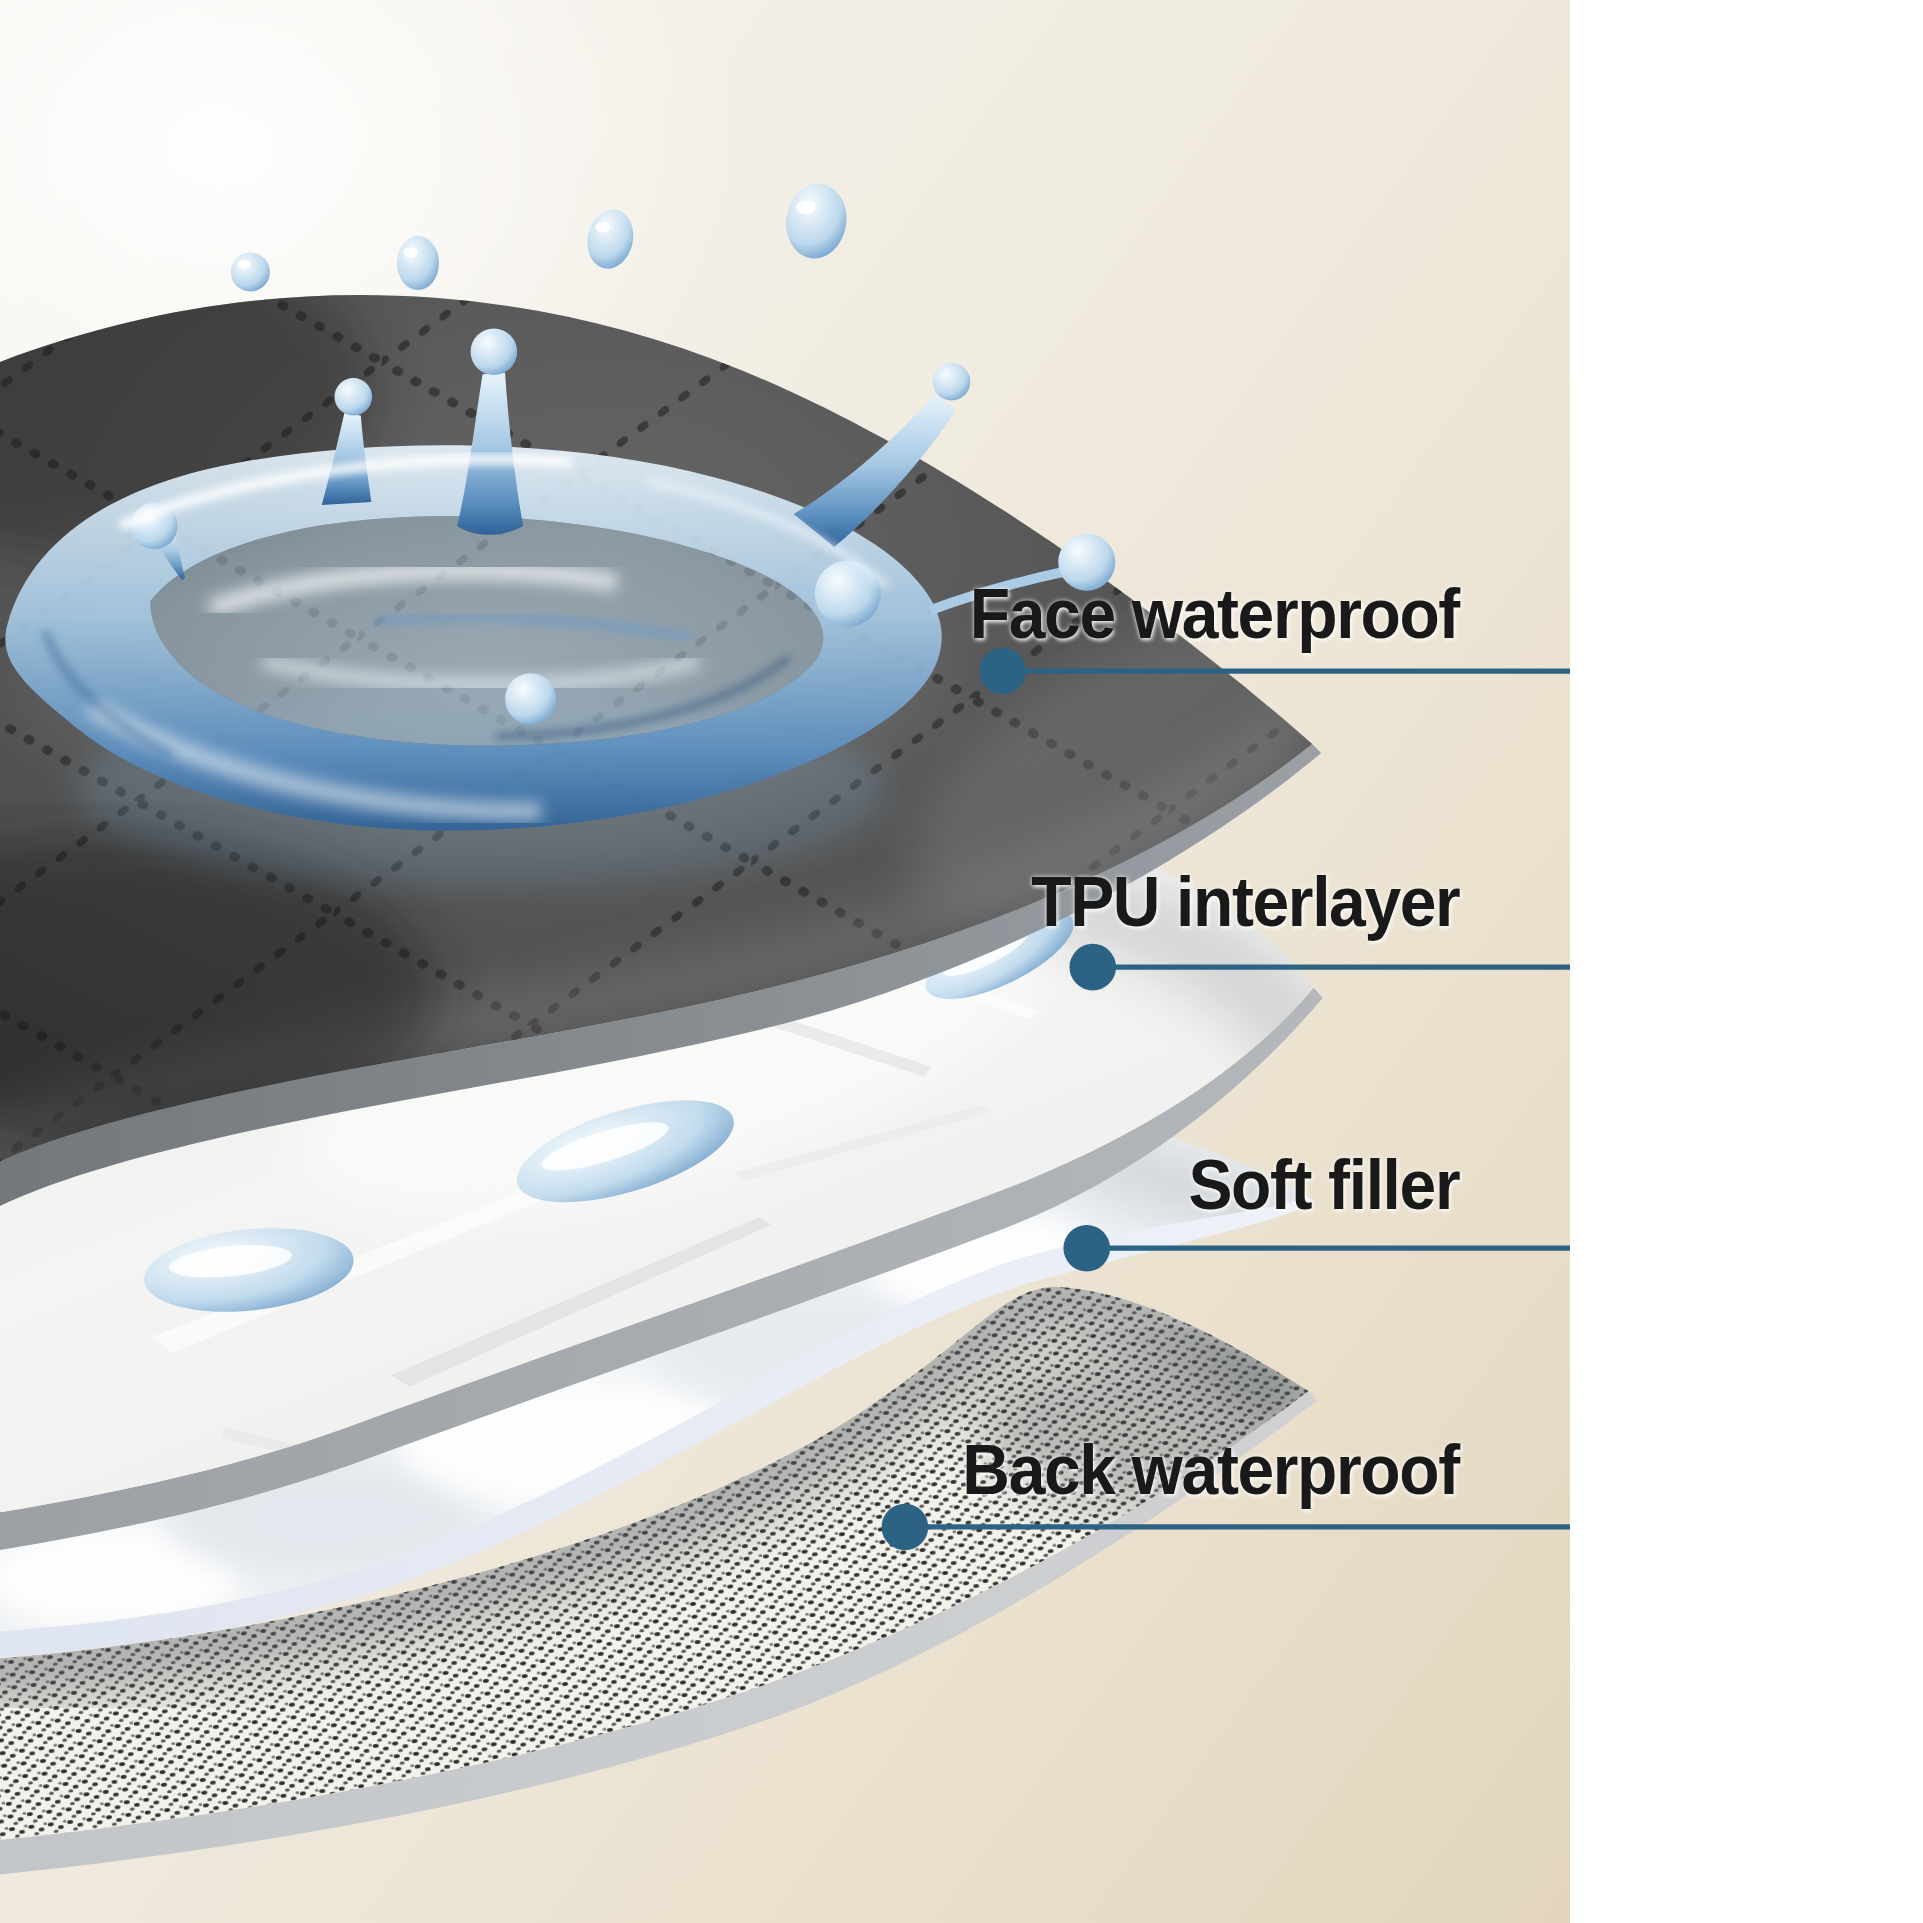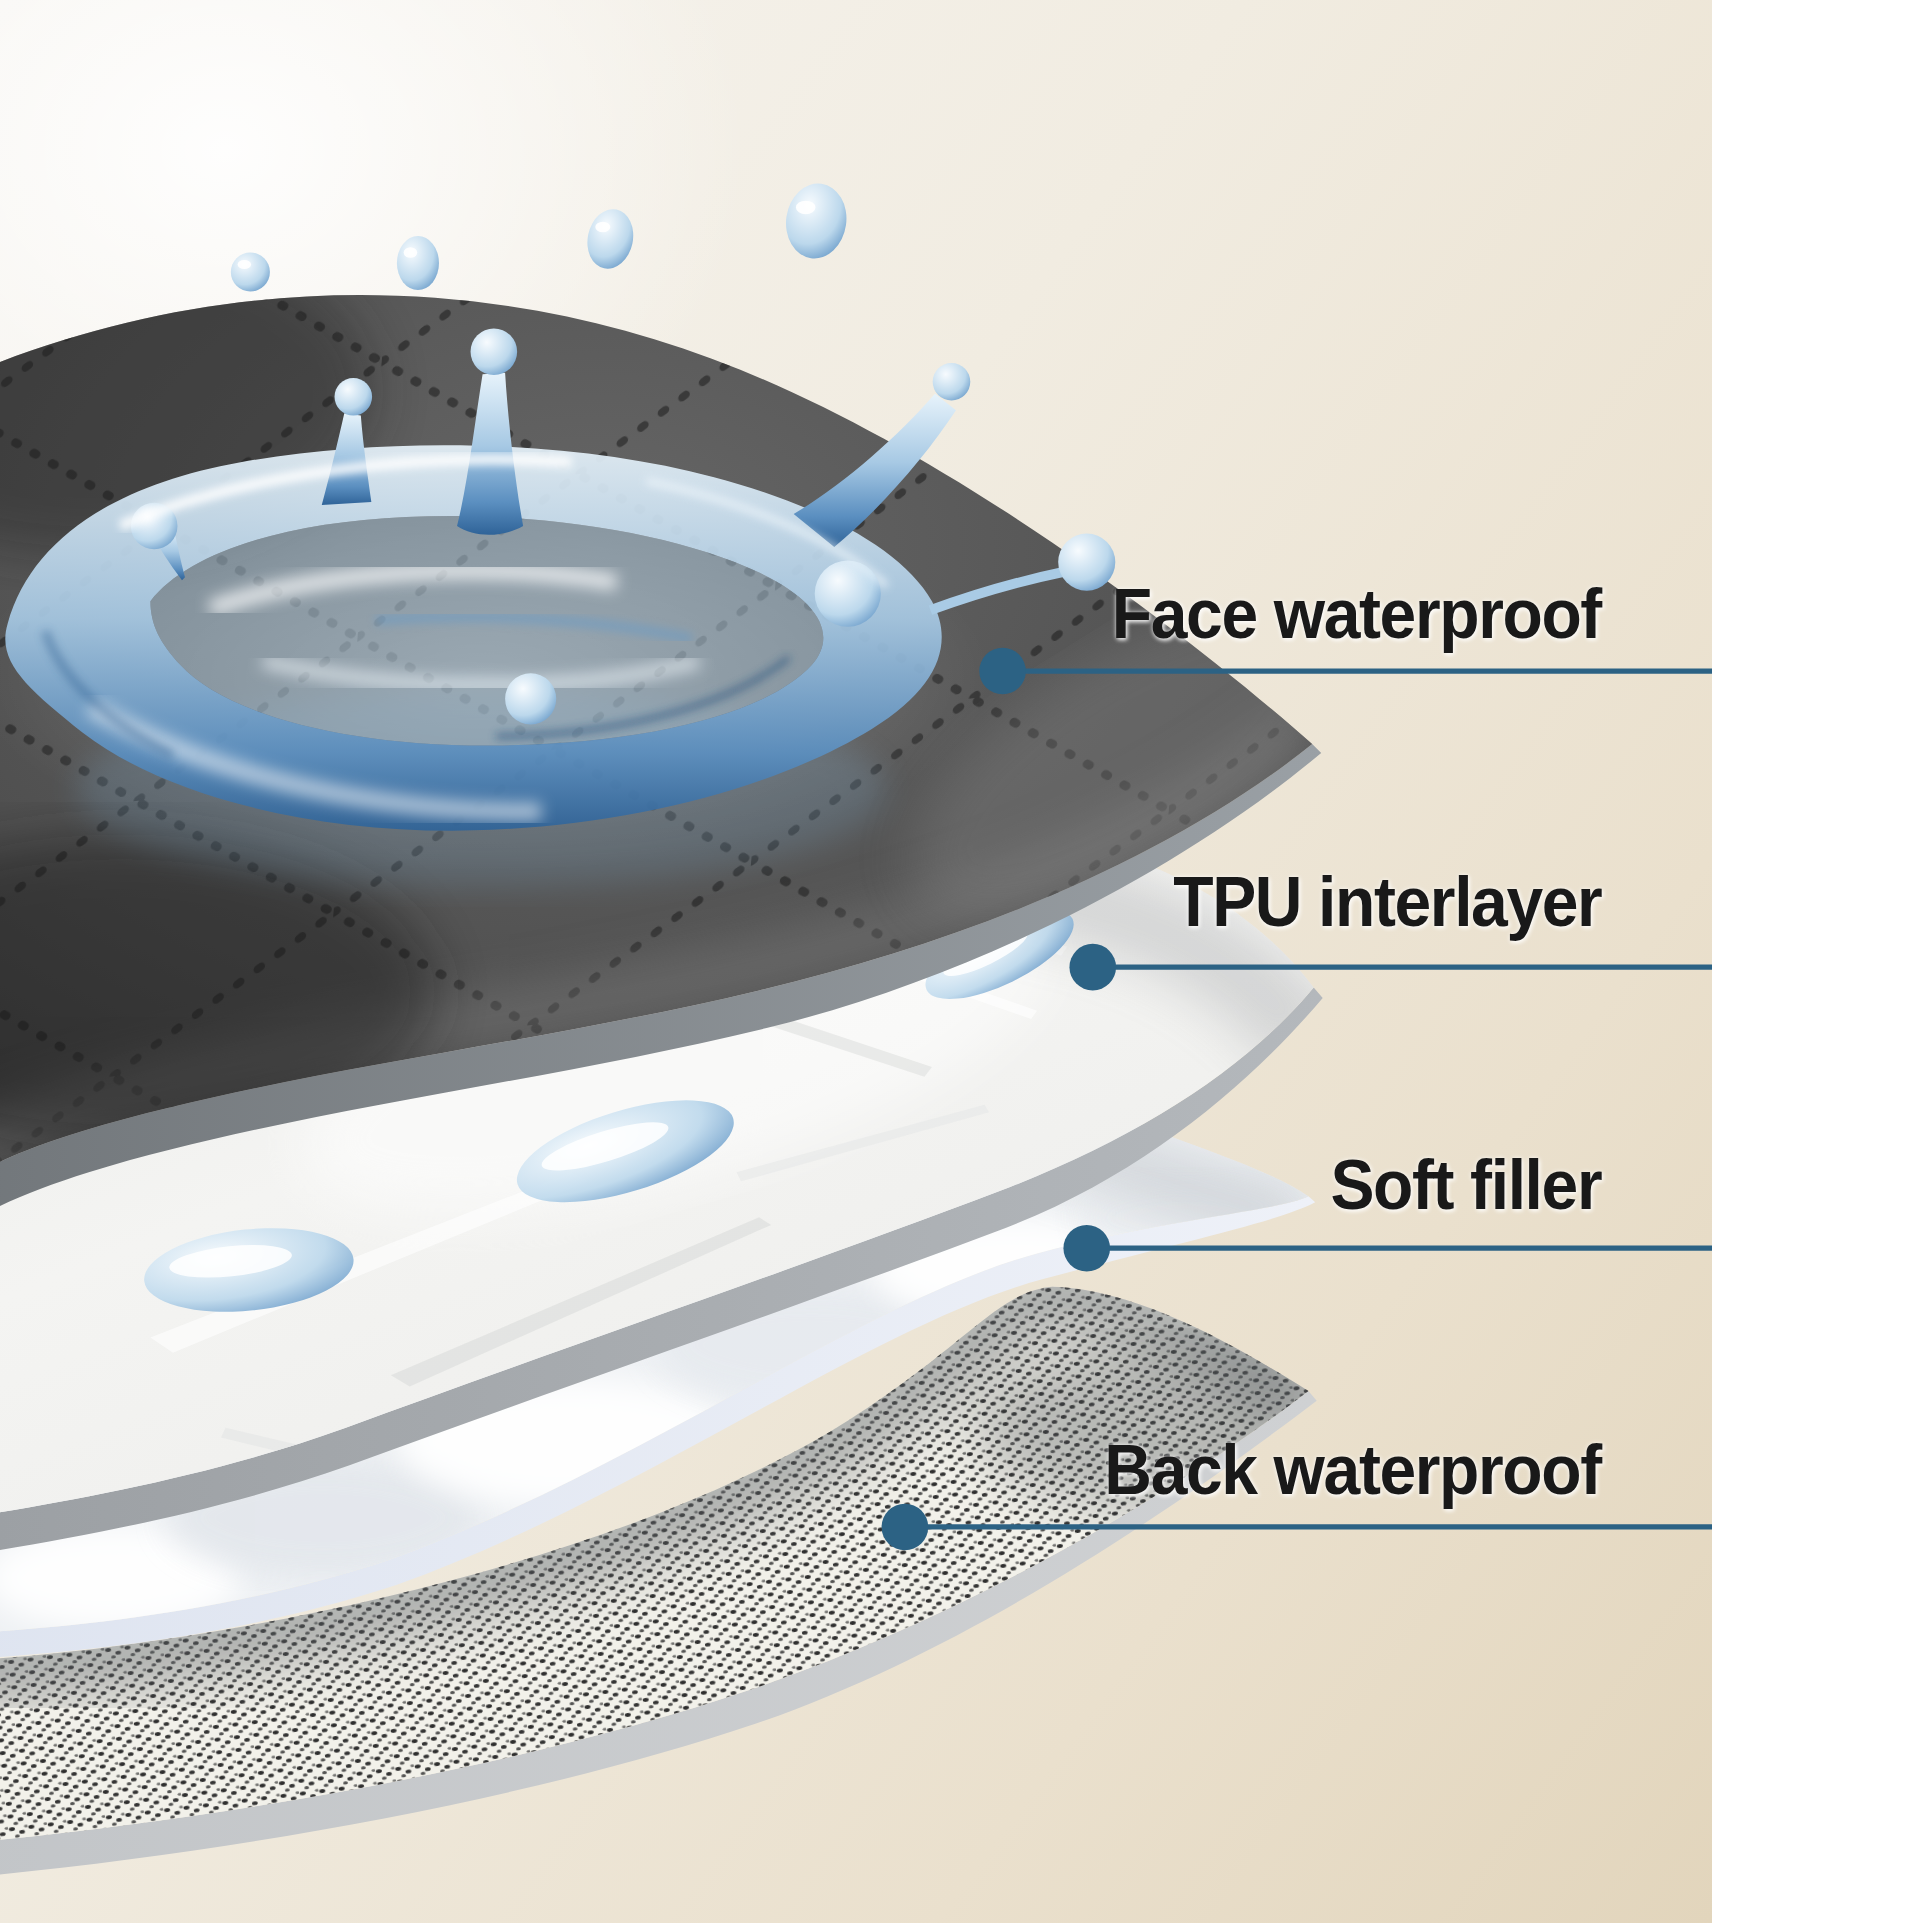--- a/index.html
+++ b/index.html
@@ -1,16 +1,16 @@
 <!DOCTYPE html>
 <html style="font-size:12px"><head>
 <meta charset="utf-8">
 <style>
   html,body{margin:0;padding:0;}
-  #stage{position:relative;width:1712px;height:1923px;overflow:hidden;
+  #stage{position:relative;width:1570px;height:1923px;overflow:hidden;
     background:linear-gradient(126deg,#f7f5f1 0%,#f1ece1 40%,#eae0cd 75%,#e2d5bc 100%);
     font-family:"Liberation Sans",sans-serif;}
   #stage::before{content:"";position:absolute;inset:0;
     background:radial-gradient(751px 601px at 225px 150px,rgba(255,255,255,.9),rgba(255,255,255,0) 70%);}
   svg{position:absolute;left:0;top:0;}
   .callout-label{position:absolute;right:111px;white-space:nowrap;
     font-weight:700;font-size:71px;letter-spacing:-1.5px;color:#191919;
     transform:scaleX(.93);transform-origin:100% 50%;
     text-shadow:0 0 5.3px rgba(255,255,255,.65),1.5px 2.3px 4.5px rgba(255,255,255,.85);}
   #label-0{top:573px;} #label-1{top:861px;} #label-2{top:1144px;} #label-3{top:1429px;}

